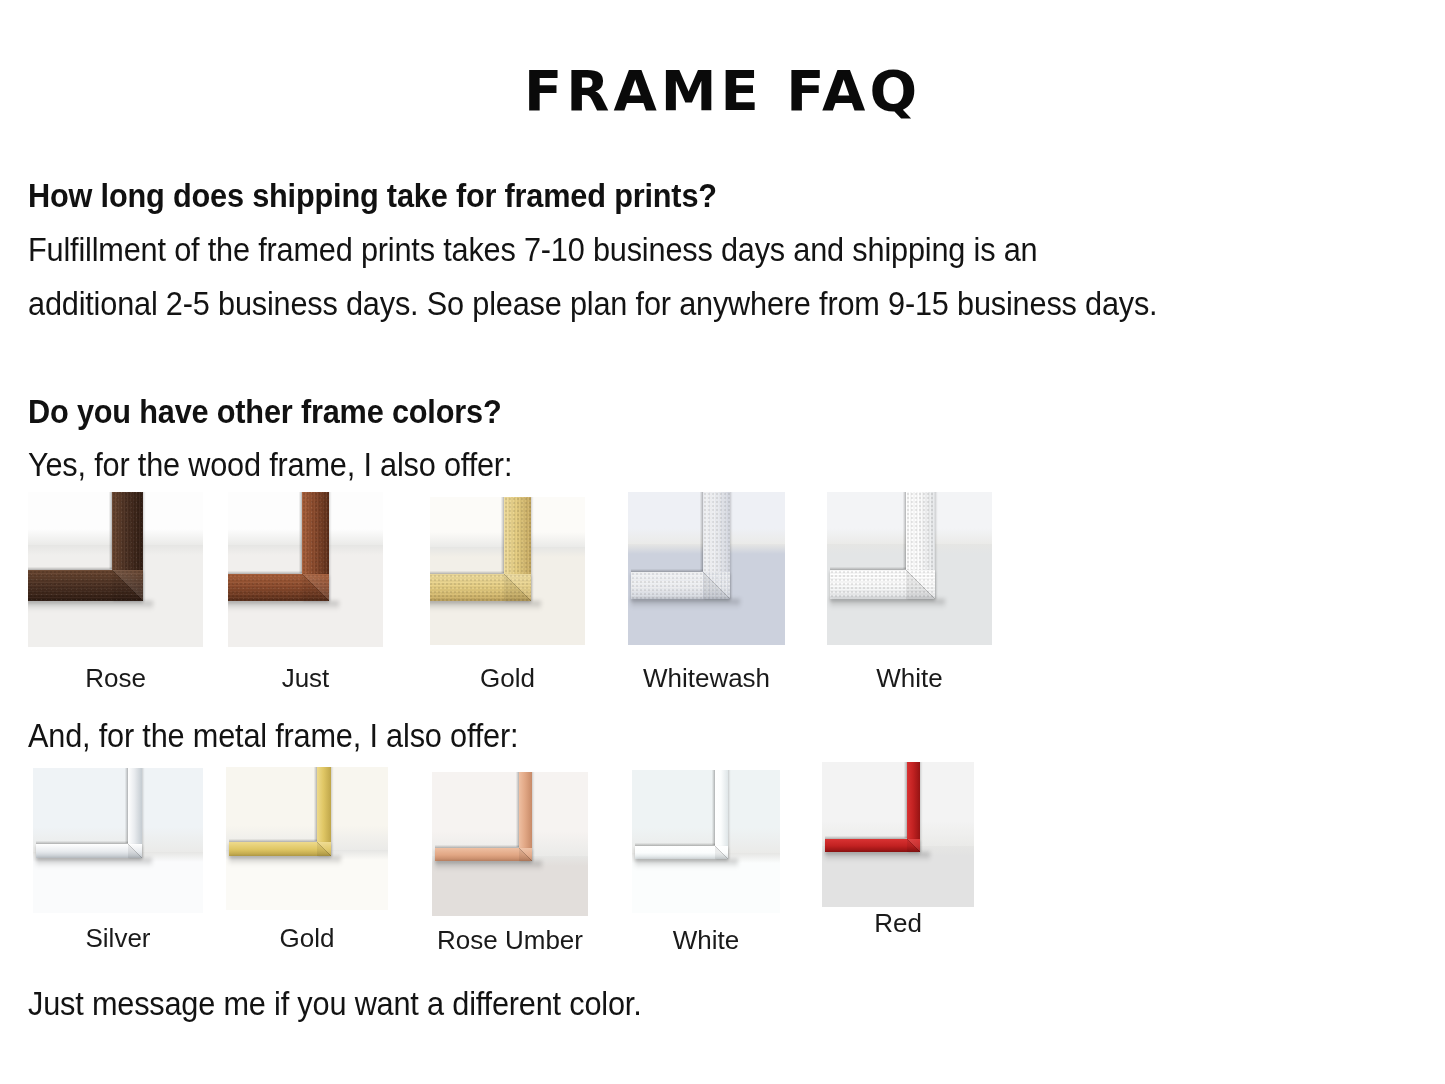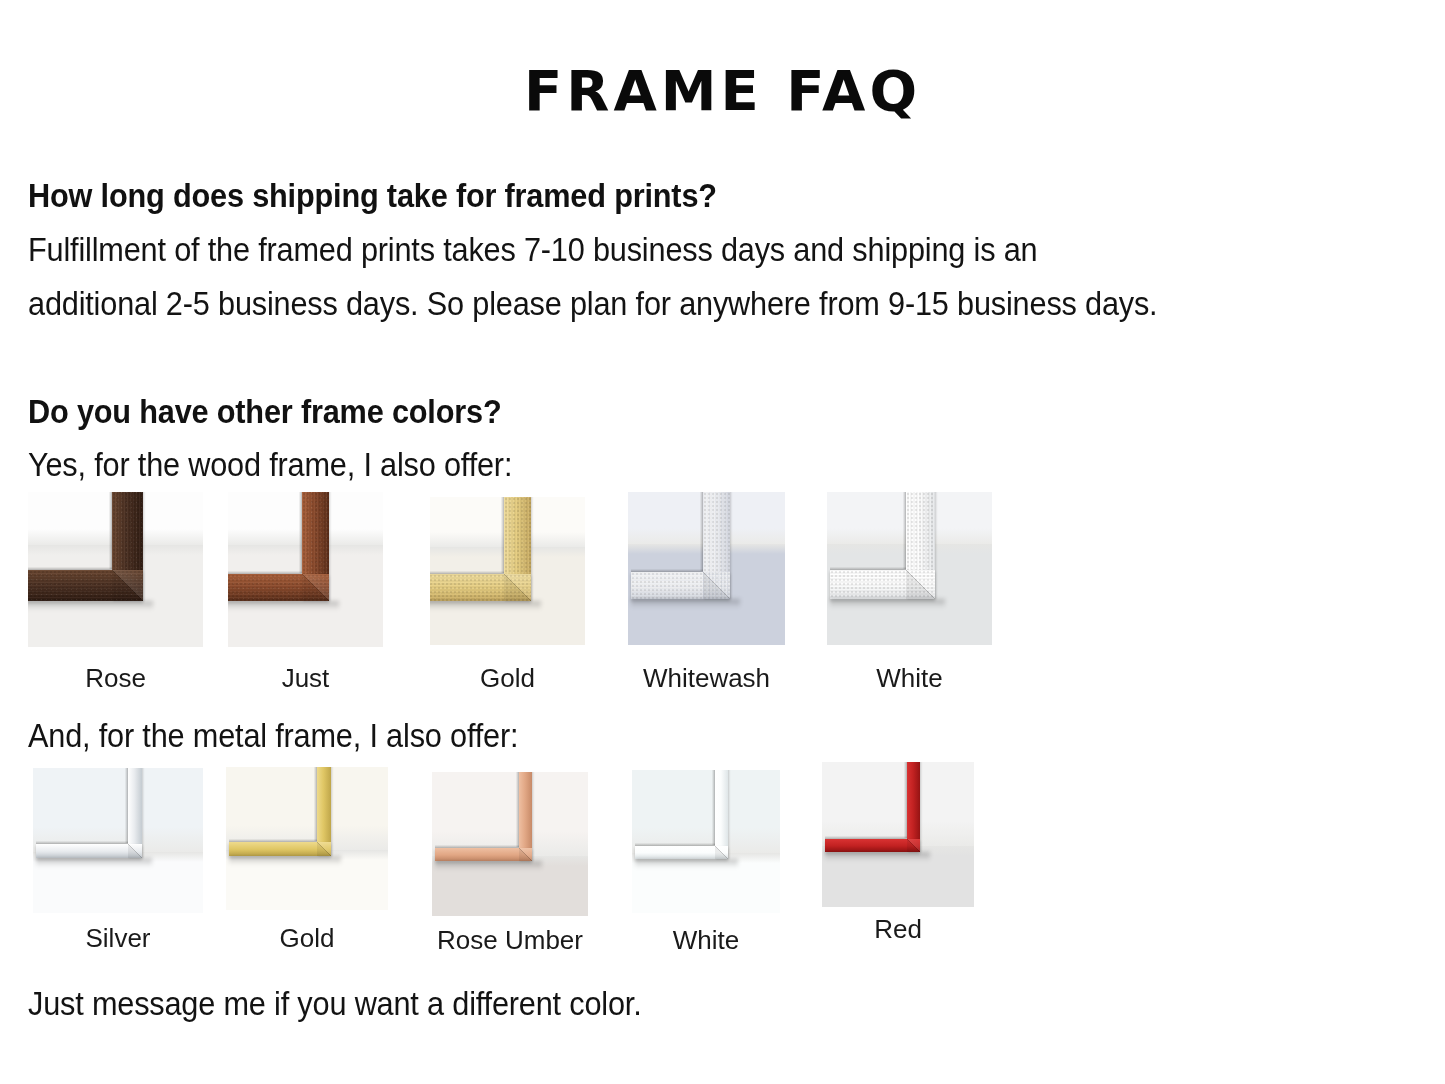--- a/index.html
+++ b/index.html
@@ -298,14 +298,14 @@
     <div class="swatch-img" style="width: 152px; height: 145px;">
       <div class="wall" style="height: 84px; background: linear-gradient(rgb(243, 243, 243) 0%, rgb(243, 243, 243) 70%, rgba(0, 0, 0, 0.03) 100%);"></div>
       <div class="floor" style="top: 84px; background: linear-gradient(rgba(0, 0, 0, 0.05) 0px, rgb(226, 226, 226) 10px, rgb(226, 226, 226) 100%);"></div>
       <div class="leg-v" style="left: 85px; top: -4px; width: 13px; height: 94px; background: linear-gradient(90deg, rgb(217, 50, 50) 0%, rgb(195, 34, 34) 45%, rgb(149, 19, 19) 100%); box-shadow: rgba(0, 0, 0, 0.18) 1px 0px 2px;"></div>
       <div class="leg-h" style="left: 3px; top: 77px; width: 95px; height: 13px; background: linear-gradient(rgb(217, 50, 50) 0%, rgb(195, 34, 34) 50%, rgb(149, 19, 19) 100%); box-shadow: rgba(0, 0, 0, 0.2) 0px 2px 3px;"></div>
       <div class="miter" style="left: 85px; top: 77px; width: 13px; height: 13px; background: linear-gradient(45deg, rgba(0, 0, 0, 0.07) 0%, rgba(0, 0, 0, 0.07) 49.3%, rgba(0, 0, 0, 0.22) 50%, rgba(255, 255, 255, 0.1) 50.7%, rgba(255, 255, 255, 0.02) 100%);"></div>
       <div class="inner-shadow" style="left: 82px; top: -4px; width: 3px; height: 80px; background: linear-gradient(90deg, rgba(0, 0, 0, 0.02), rgba(0, 0, 0, 0.26));"></div>
       <div class="inner-shadow" style="left: 3px; top: 74px; width: 82px; height: 3px; background: linear-gradient(rgba(0, 0, 0, 0.02), rgba(0, 0, 0, 0.26));"></div>
       <div style="position: absolute; left: 3px; top: 90px; width: 105px; height: 9px; background: linear-gradient(rgba(0, 0, 0, 0.22), rgba(0, 0, 0, 0)); filter: blur(2px);"></div>
     </div>
-    <div class="swatch-caption" style="top: 152px;">Red</div>
+    <div class="swatch-caption" style="top: 146px;">Red</div>
   </div>
 
 </body></html>

